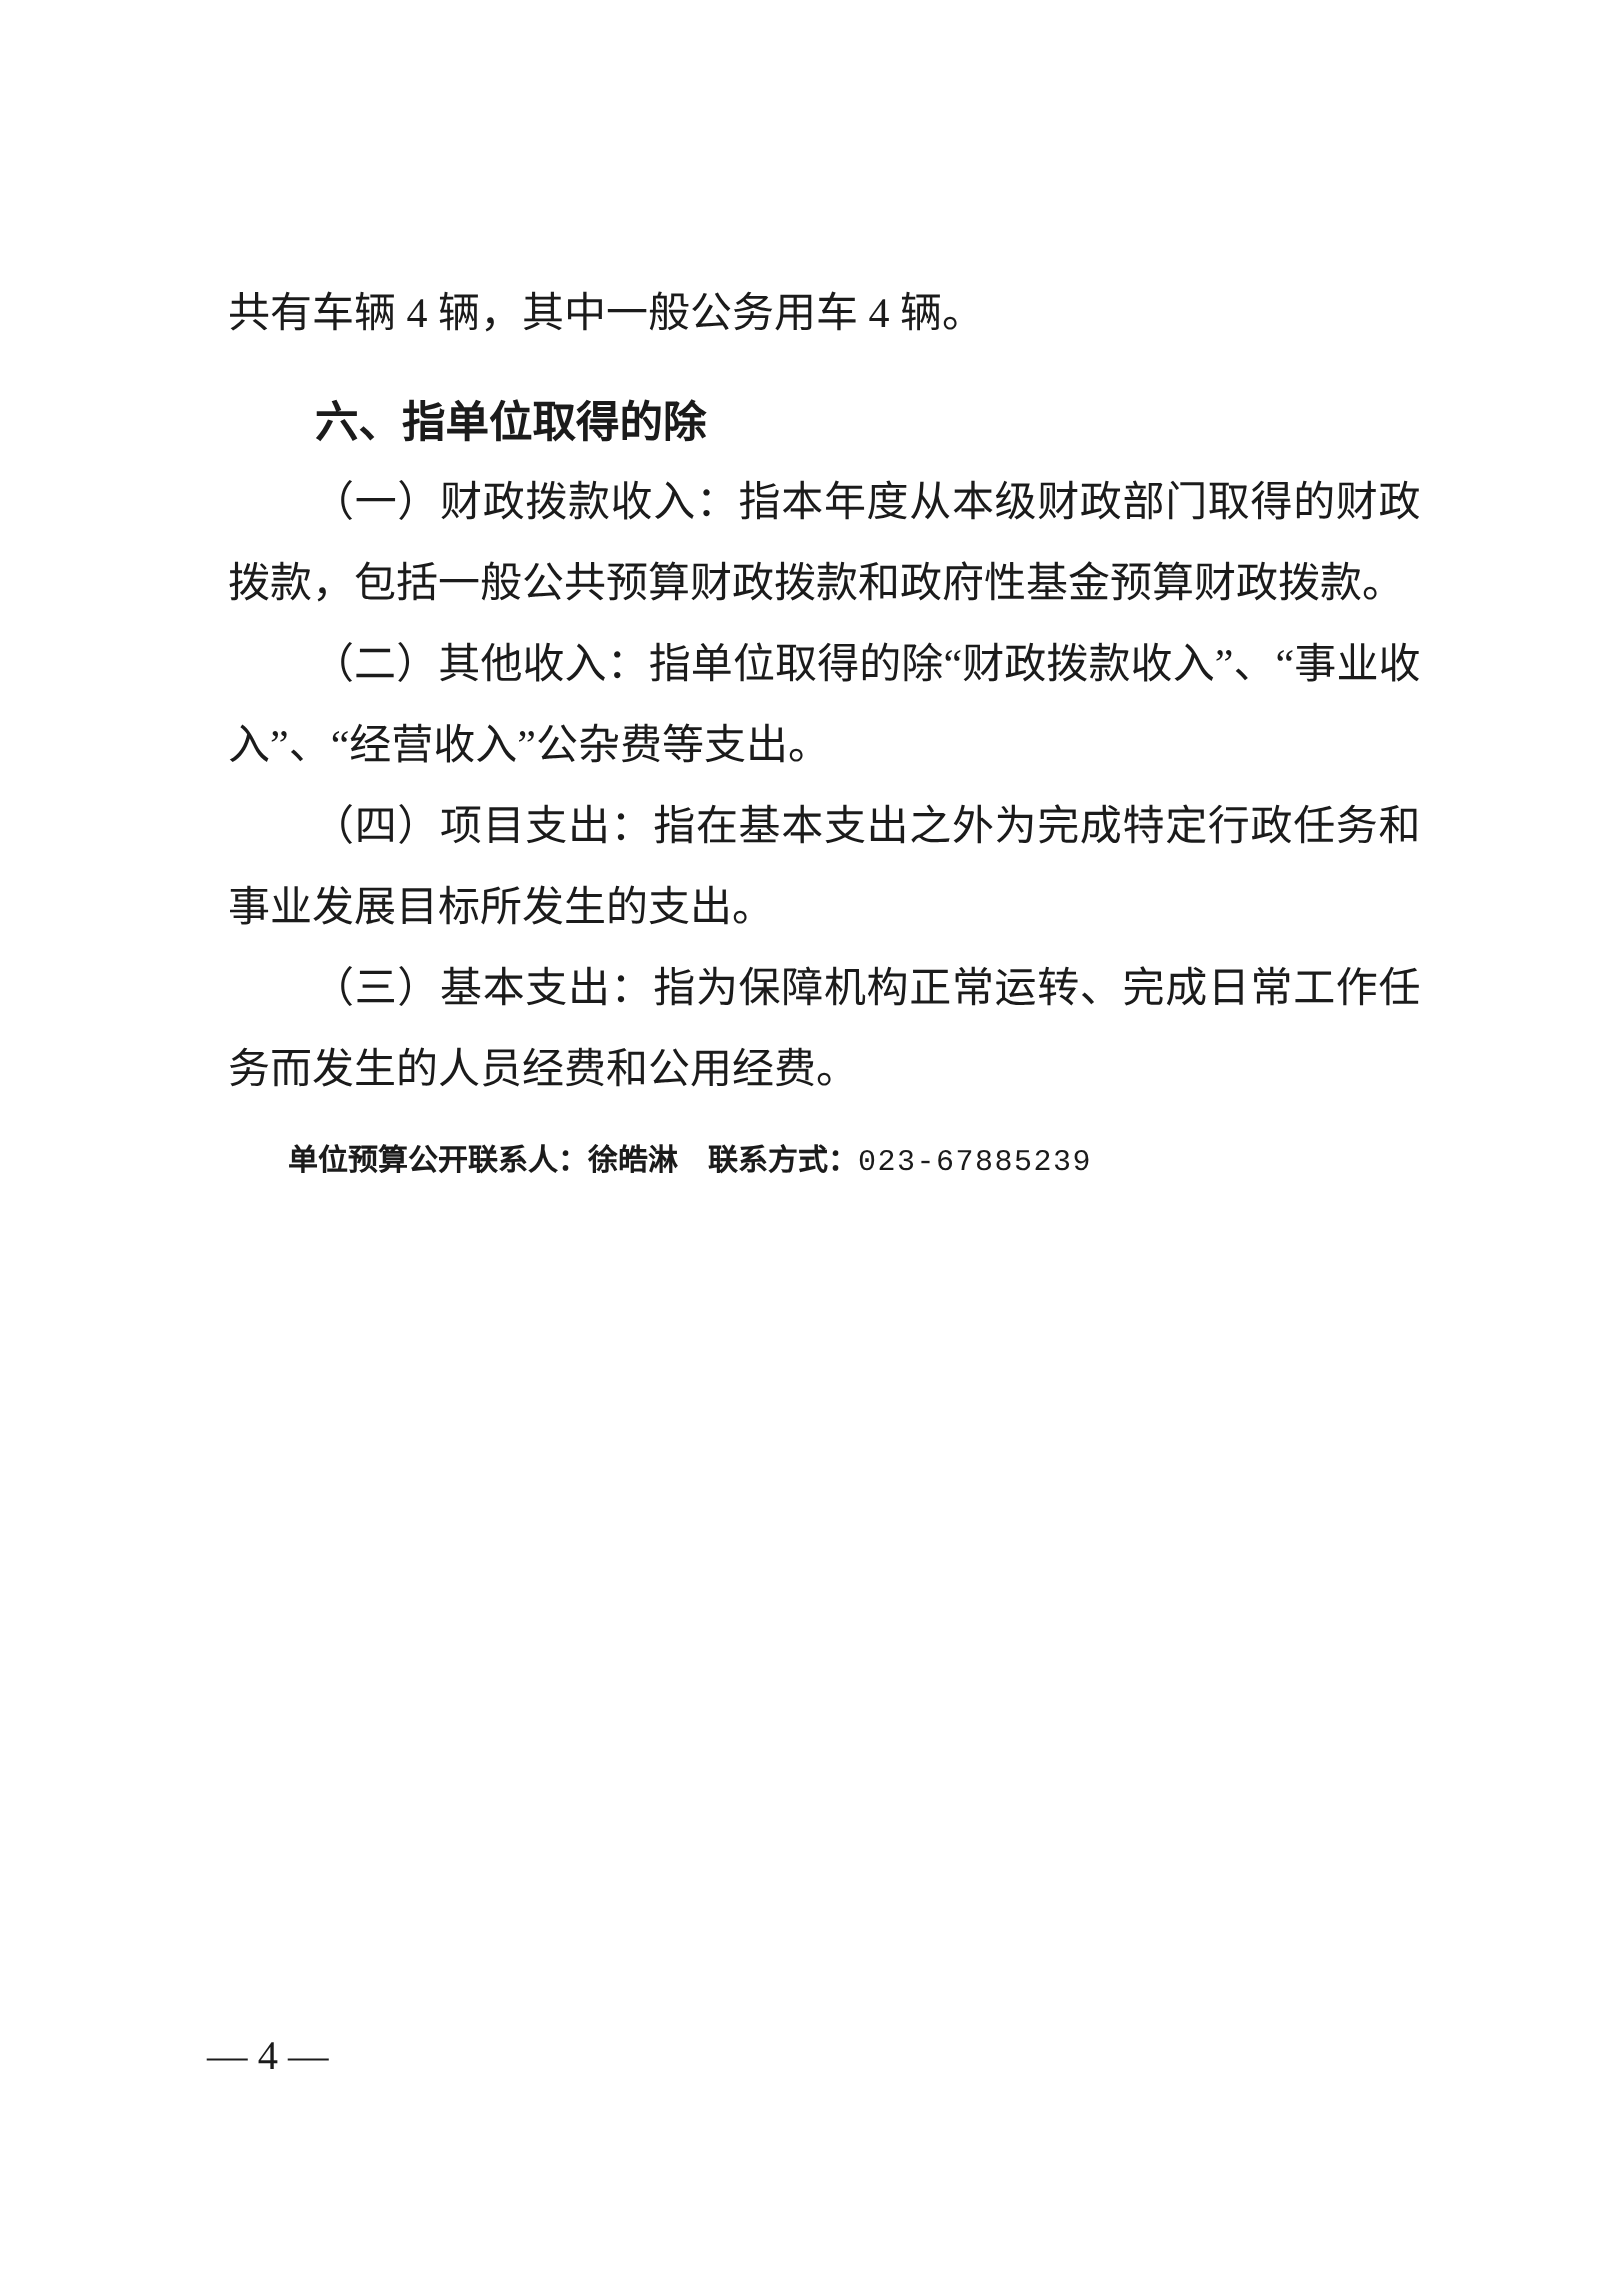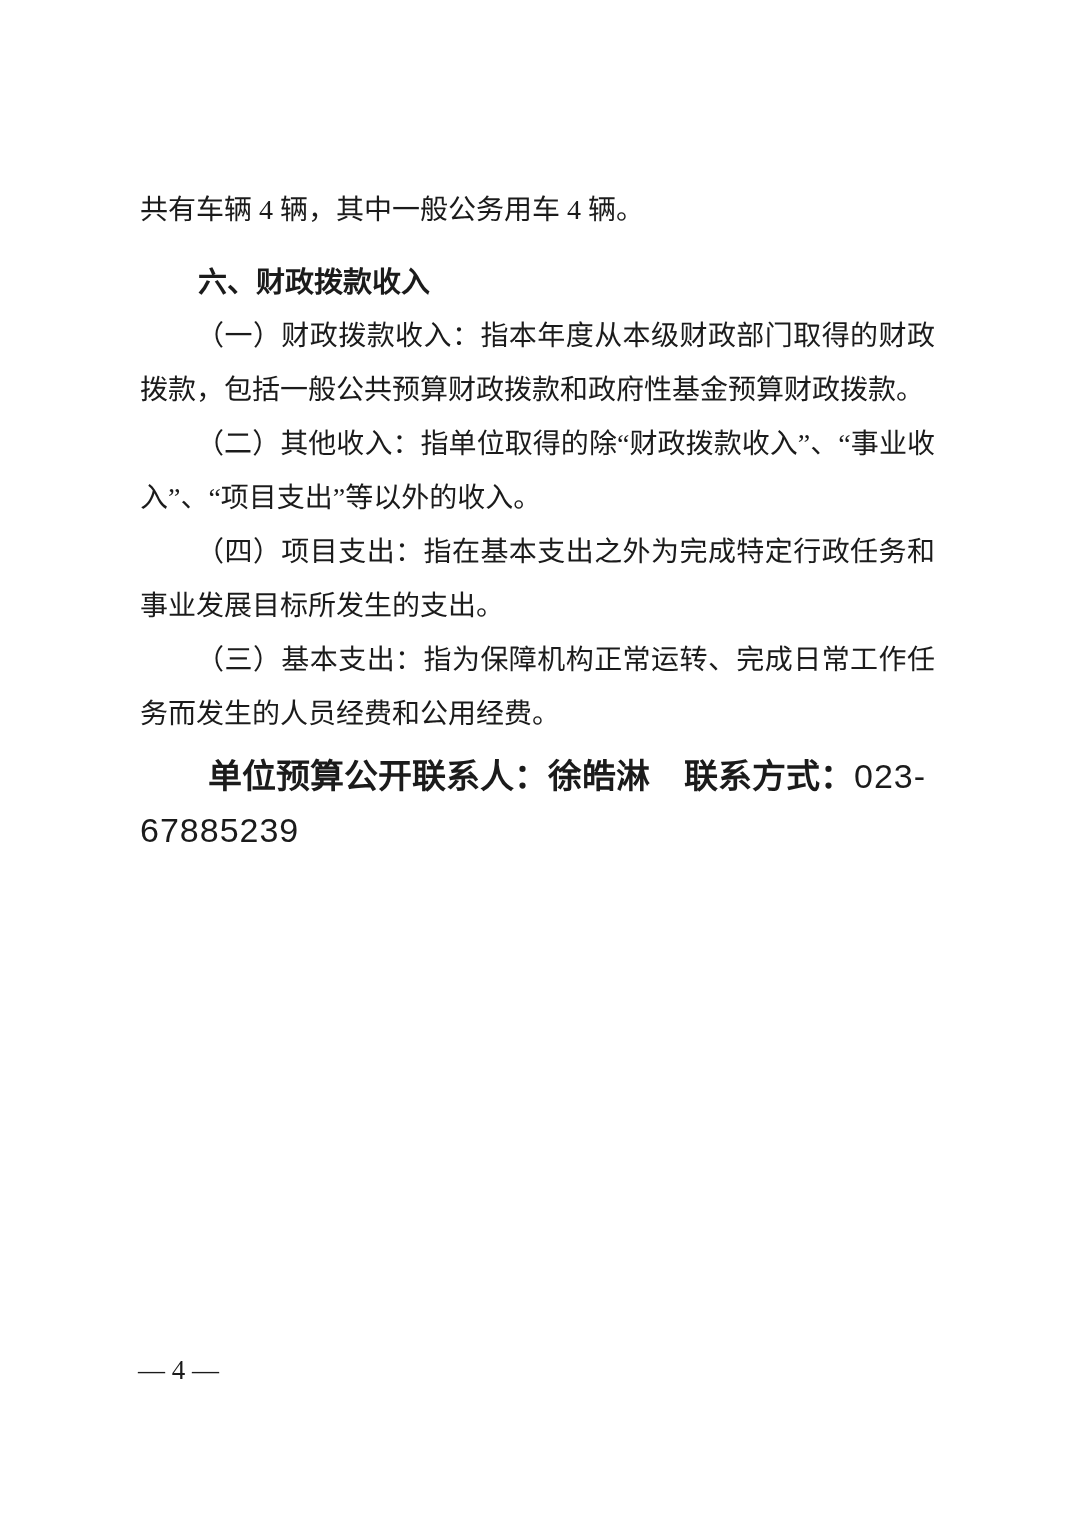--- a/index.html
+++ b/index.html
@@ -15,21 +15,21 @@
     width: 1074px;
     height: 1520px;
     background: #ffffff;
     color: #1b1b1b;
     overflow: hidden;
   }
 
   
   .content {
     position: absolute;
-    left: 140px;
+    left: 152px;
     top: 183px;
     width: 795px;
     font-family: "Liberation Serif", "DejaVu Serif", serif;
     font-size: 28px;
     line-height: 54px;
     text-align: justify;
     text-justify: inter-ideograph;
   }
 
   .para {
@@ -52,23 +52,23 @@
     line-height: 54px;
     text-indent: 2em;
     text-align: left;
   }
 
   
   .contact {
     margin: 8px 0 0 0;
     padding: 0;
     text-indent: 2em;
-    font-family: Liberation Sans, sans-serif;
+    font-family: Liberation Mono, monospace;
     font-weight: 700;
-    font-size: 34px;
+    font-size: 20px;
     line-height: 54px;
     text-align: left;
   }
 
   .contact-phone {
     font-weight: 400;
     letter-spacing: 1px;
   }
 
   
@@ -84,25 +84,25 @@
 </style>
 </head>
 <body>
 
 <div class="page">
 
   <div class="content">
 
     <p class="para no-indent">共有车辆 4 辆，其中一般公务用车 4 辆。</p>
 
-    <h2 class="heading">六、财政拨款收入</h2>
+    <h2 class="heading">六、指单位取得的除</h2>
 
     <p class="para">（一）财政拨款收入：指本年度从本级财政部门取得的财政拨款，包括一般公共预算财政拨款和政府性基金预算财政拨款。</p>
 
-    <p class="para">（二）其他收入：指单位取得的除“财政拨款收入”、“事业收入”、“项目支出”等以外的收入。</p>
+    <p class="para">（二）其他收入：指单位取得的除“财政拨款收入”、“事业收入”、“经营收入”公杂费等支出。</p>
 
     <p class="para">（四）项目支出：指在基本支出之外为完成特定行政任务和事业发展目标所发生的支出。</p>
 
     <p class="para">（三）基本支出：指为保障机构正常运转、完成日常工作任务而发生的人员经费和公用经费。</p>
 
 
     <p class="contact"><span class="contact-label">单位预算公开联系人：徐皓淋　联系方式：</span><span class="contact-phone">023-67885239</span></p>
 
   </div>
 

